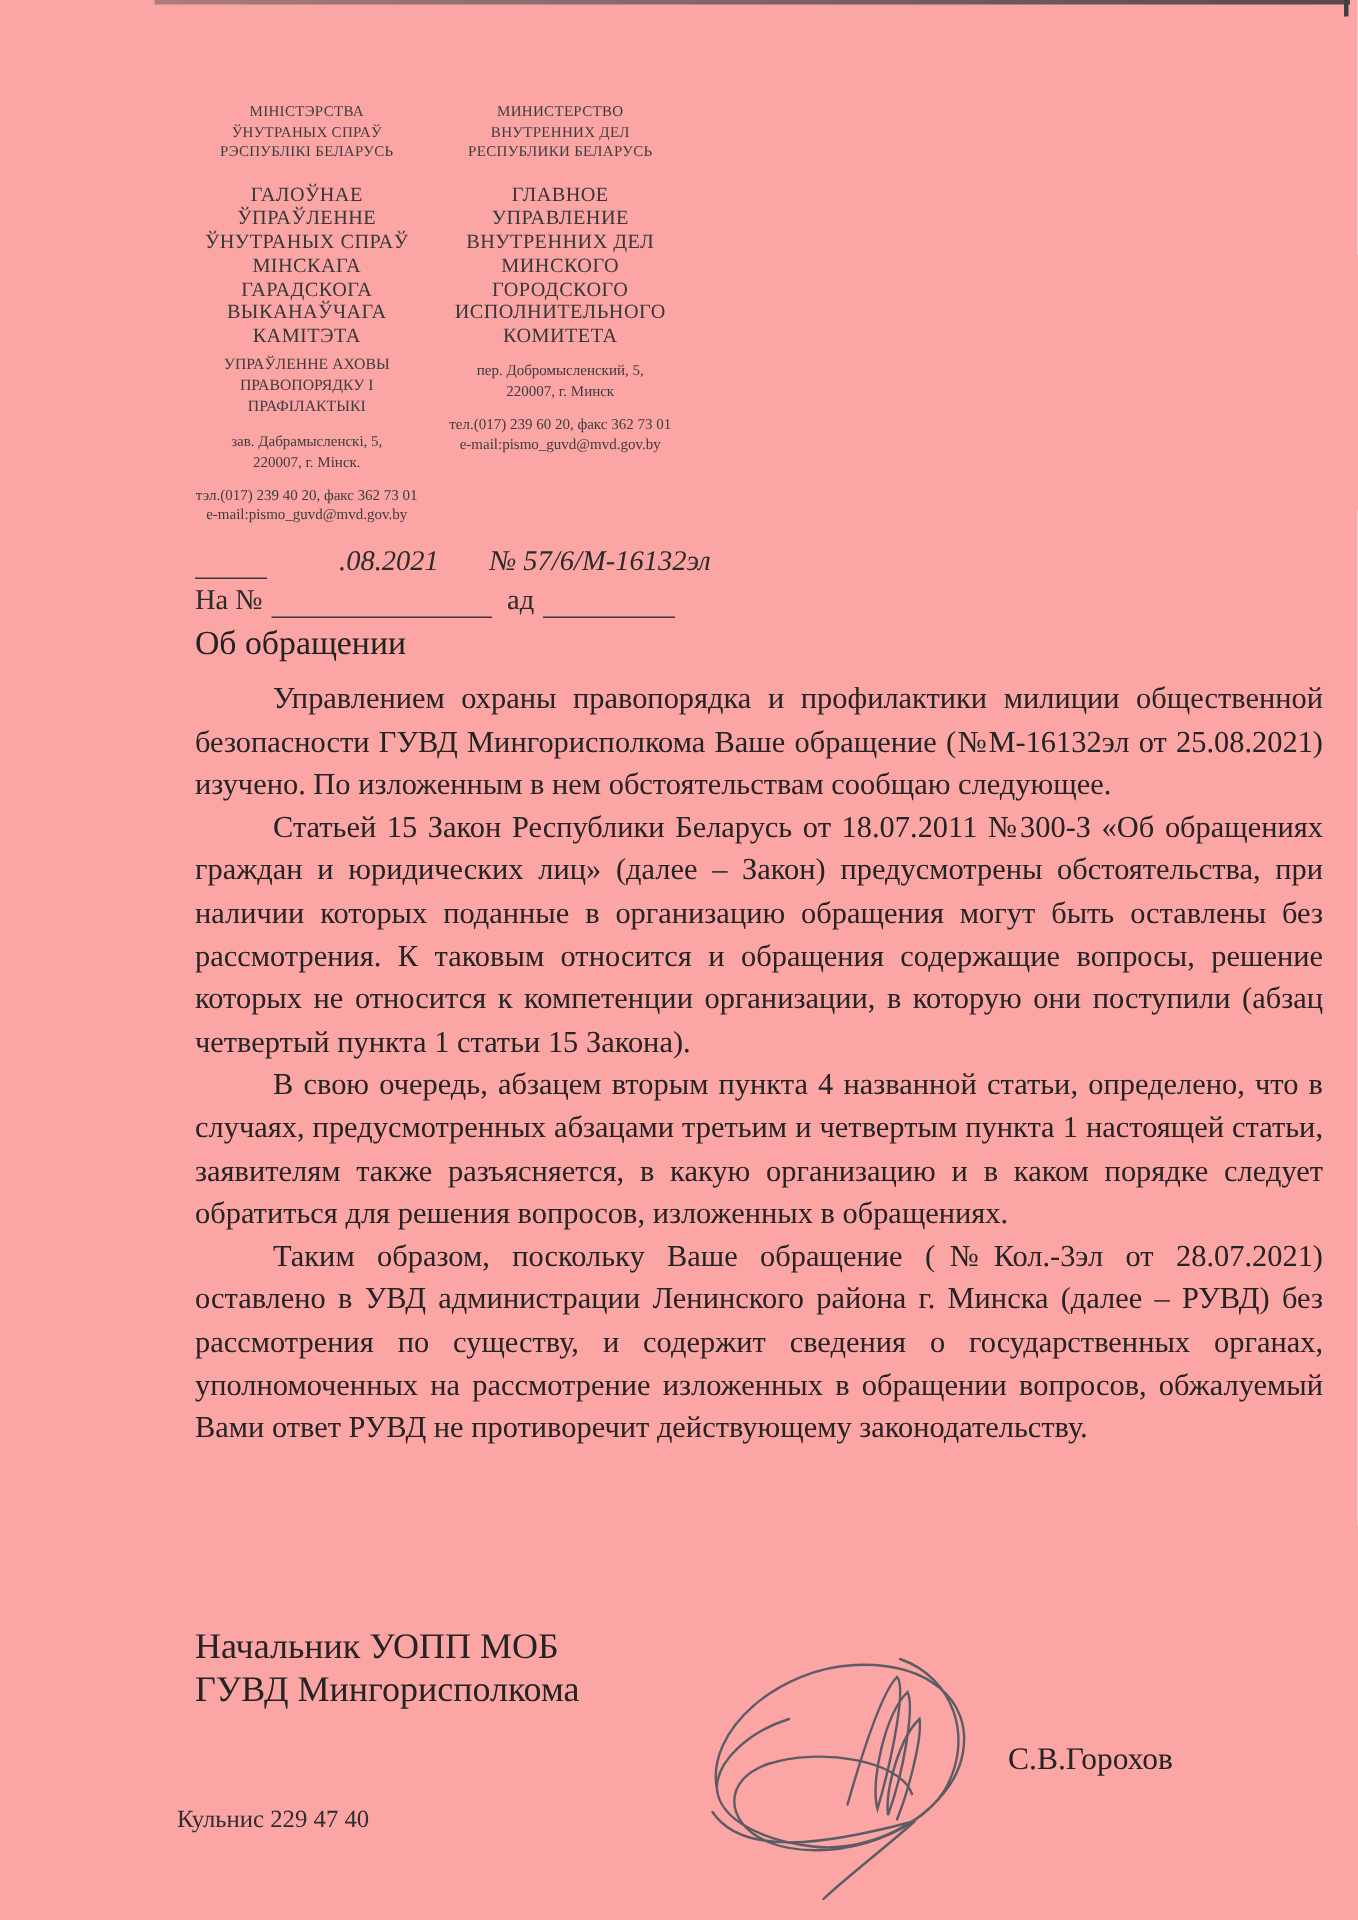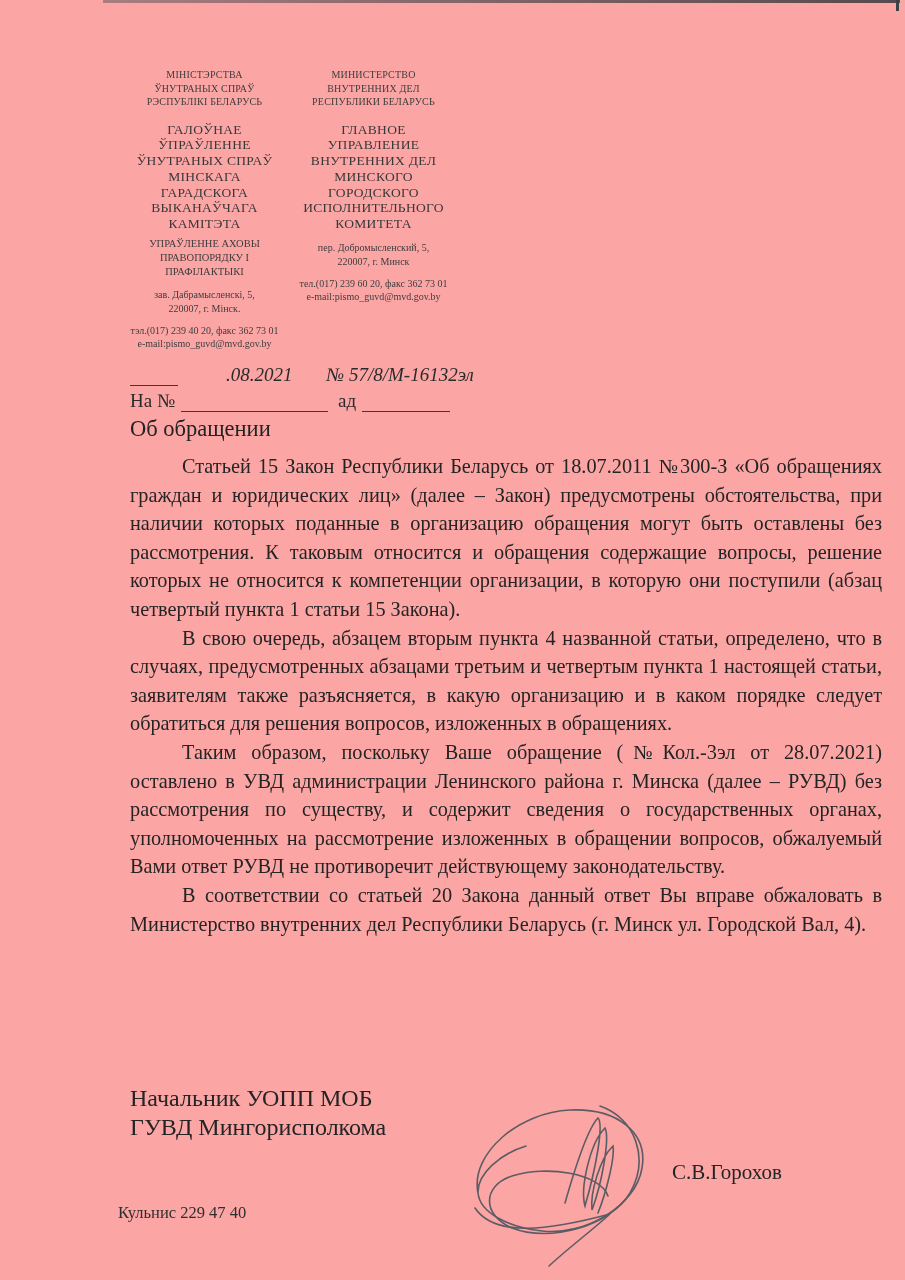--- a/index.html
+++ b/index.html
@@ -94,34 +94,34 @@
 КОМИТЕТА</div>
     <div class="lh-block lh-addr">пер. Добромысленский, 5,
 220007, г. Минск</div>
     <div class="lh-block lh-contact">тел.(017) 239 60 20, факс 362 73 01
 e-mail:pismo_guvd@mvd.gov.by</div>
   </div>
 
   <div class="ref">
     <div class="ref-row">
       <span class="blank u-date"></span><span class="it">.08.2021</span>
-      <span class="it doc-num">№ 57/8/М-16132эл</span>
+      <span class="it doc-num">№ 57/6/М-16132эл</span>
     </div>
     <div class="ref-row">
       <span>На №</span><span class="blank u-na"></span><span class="ad">ад</span><span class="blank u-ad"></span>
     </div>
   </div>
 
   <div class="subject">Об обращении</div>
 
   <div class="body-text">
+    <p>Управлением охраны правопорядка и профилактики милиции общественной безопасности ГУВД Мингорисполкома Ваше обращение (№М-16132эл от 25.08.2021) изучено. По изложенным в нем обстоятельствам сообщаю следующее.</p>
     <p>Статьей 15 Закон Республики Беларусь от 18.07.2011 №300-З «Об обращениях граждан и юридических лиц» (далее – Закон) предусмотрены обстоятельства, при наличии которых поданные в организацию обращения могут быть оставлены без рассмотрения. К таковым относится и обращения содержащие вопросы, решение которых не относится к компетенции организации, в которую они поступили (абзац четвертый пункта 1 статьи 15 Закона).</p>
     <p>В свою очередь, абзацем вторым пункта 4 названной статьи, определено, что в случаях, предусмотренных абзацами третьим и четвертым пункта 1 настоящей статьи, заявителям также разъясняется, в какую организацию и в каком порядке следует обратиться для решения вопросов, изложенных в обращениях.</p>
     <p>Таким образом, поскольку Ваше обращение (№Кол.-3эл от 28.07.2021) оставлено в УВД администрации Ленинского района г. Минска (далее – РУВД) без рассмотрения по существу, и содержит сведения о государственных органах, уполномоченных на рассмотрение изложенных в обращении вопросов, обжалуемый Вами ответ РУВД не противоречит действующему законодательству.</p>
-    <p>В соответствии со статьей 20 Закона данный ответ Вы вправе обжаловать в Министерство внутренних дел Республики Беларусь (г. Минск ул. Городской Вал, 4).</p>
   </div>
 
   <div class="signer-pos">Начальник УОПП МОБ
 ГУВД Мингорисполкома</div>
 
   <svg class="sig-svg" viewBox="0 0 230 180" xmlns="http://www.w3.org/2000/svg" fill="none" stroke="#5c5c64" stroke-width="1.6" stroke-linecap="round">
     <path d="M 28 95 C 20 55, 70 14, 120 12 C 168 10, 198 35, 192 70 C 186 108, 135 138, 92 133 C 58 129, 30 115, 28 95 C 27 76, 50 56, 76 48"></path>
     <path d="M 150 8 C 185 20, 200 60, 180 95 C 160 128, 100 145, 62 130 C 32 117, 32 88, 62 78 C 96 67, 150 75, 158 98"></path>
     <path d="M 115 105 C 125 70, 138 30, 148 20 C 154 26, 146 70, 135 108 C 130 90, 140 45, 155 30 C 160 40, 152 85, 142 112 C 140 95, 150 60, 163 48 C 165 60, 156 95, 148 115"></path>
     <path d="M 25 110 C 45 140, 100 132, 160 116 C 140 134, 116 152, 99 168"></path>

